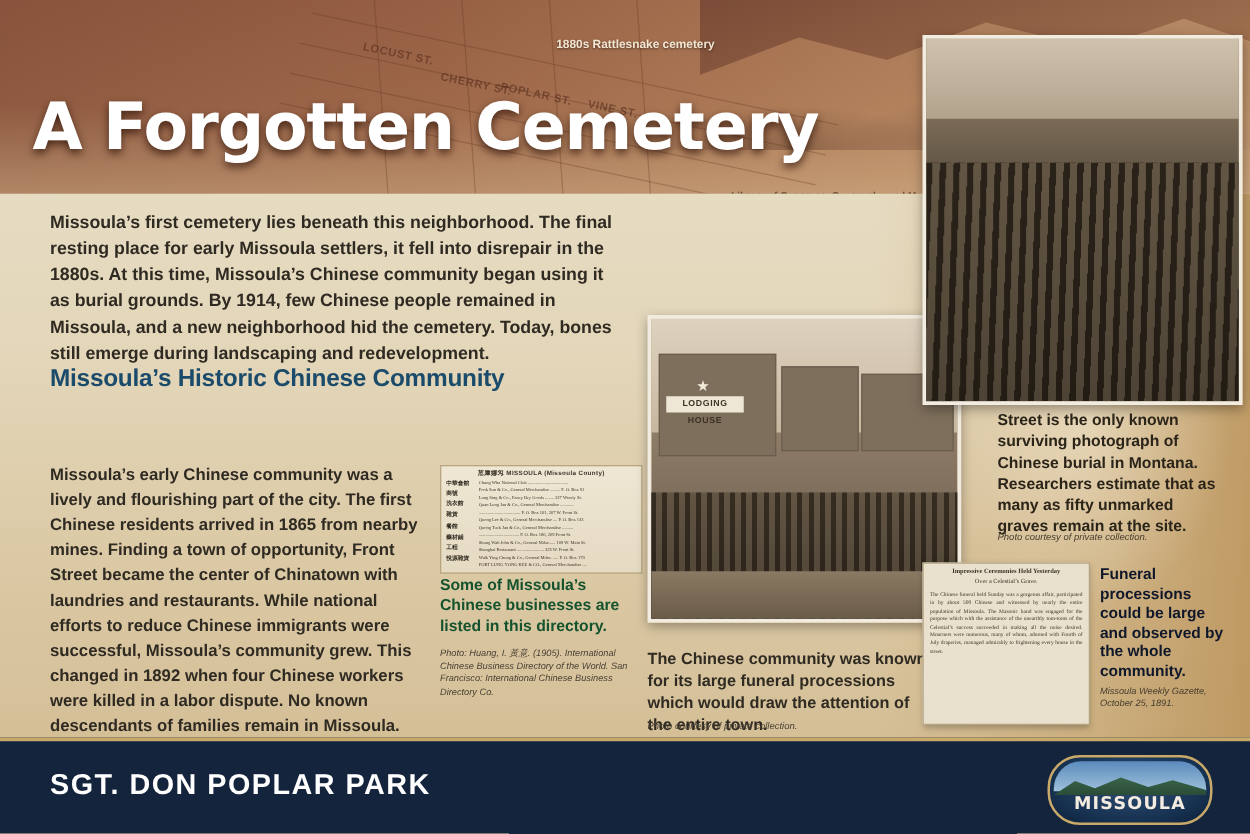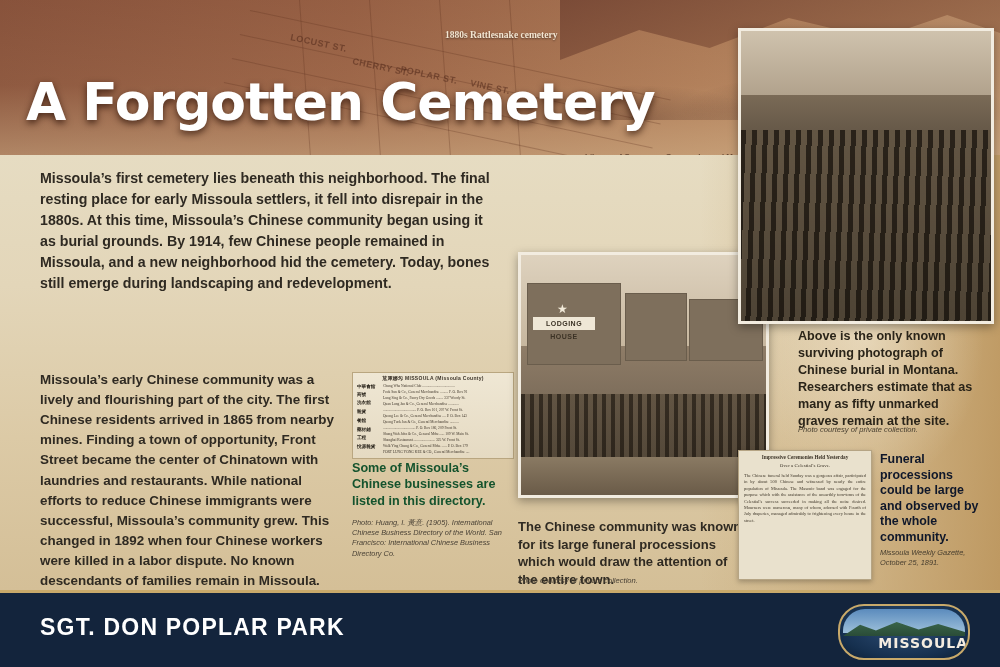--- a/index.html
+++ b/index.html
@@ -35,21 +35,21 @@
     opacity:.8;
   }
   .hillside{
     position:absolute;left:560px;top:0;width:440px;height:150px;
     background:linear-gradient(160deg,#6e4030 0%,#8b5a3f 45%,#a97a55 100%);
     opacity:.75;
     clip-path:polygon(0 40%,18% 20%,34% 32%,52% 12%,72% 26%,88% 10%,100% 22%,100% 0,0 0);
   }
   .caption-top{
     position:absolute;left:445px;top:30px;font-size:9.5px;color:#f3e6d2;
-    font-weight:bold;text-shadow:0 1px 2px rgba(0,0,0,.5);font-family:Liberation Serif, serif;
+    font-weight:bold;text-shadow:0 1px 2px rgba(0,0,0,.5);
   }
   .credit-map{
     position:absolute;left:585px;top:152px;font-size:8px;color:#6a4a33;
     font-weight:bold;
   }
 
   .title-cn{
     position:absolute;left:42px;top:30px;color:#ffffff;font-size:36px;font-weight:bold;
     letter-spacing:2px;text-shadow:0 2px 5px rgba(40,15,5,.7);
   }
@@ -220,21 +220,21 @@
     border:2px solid #c8a96a;border-radius:26px/26px;
     overflow:hidden;
   }
   .logo-sky{position:absolute;left:3px;top:3px;right:3px;height:24px;background:linear-gradient(180deg,#5b8bbd,#9dc0da);border-radius:22px 22px 0 0;}
   .logo-mtn{
     position:absolute;left:3px;top:12px;right:3px;height:18px;
     background:linear-gradient(180deg,#3e6b4d,#2a4c38);
     clip-path:polygon(0 100%,14% 38%,27% 70%,44% 22%,62% 64%,78% 34%,100% 78%,100% 100%);
   }
   .logo-text{
-    position:absolute;left:0;bottom:7px;width:100%;text-align:right;color:#f4ece0;
+    position:absolute;left:0;bottom:7px;width:100%;text-align:center;color:#f4ece0;
     font-size:14px;font-weight:bold;letter-spacing:1px;font-family:"DejaVu Sans",sans-serif;
   }
 </style>
 </head>
 <body>
 
 <div class="panel">
 
   <div class="header">
     <div class="hillside"></div>
@@ -256,20 +256,21 @@
 
     <div class="caption-top">1880s Rattlesnake cemetery</div>
     <div class="title-en">A Forgotten Cemetery</div>
   </div>
   <div class="credit-map">Library of Congress, Geography and Map Division</div>
 
   <div class="body-bg"></div>
   <div class="ghost-arch"></div>
 
   <div class="intro">Missoula’s first cemetery lies beneath this neighborhood. The final resting place for early Missoula settlers, it fell into disrepair in the 1880s. At this time, Missoula’s Chinese community began using it as burial grounds. By 1914, few Chinese people remained in Missoula, and a new neighborhood hid the cemetery. Today, bones still emerge during landscaping and redevelopment.</div>
+  <div class="subhead">Missoula’s Historic Chinese Community</div>
   <div class="bodytext">Missoula’s early Chinese community was a lively and flourishing part of the city. The first Chinese residents arrived in 1865 from nearby mines. Finding a town of opportunity, Front Street became the center of Chinatown with laundries and restaurants. While national efforts to reduce Chinese immigrants were successful, Missoula’s community grew. This changed in 1892 when four Chinese workers were killed in a labor dispute. No known descendants of families remain in Missoula.</div>
 
   <div class="directory">
     <div class="dir-title">苊厙娜匁   MISSOULA (Missoula County)</div>
     <div class="dir-cn" style="top:11px;">中華會館</div>
     <div class="dir-cn" style="top:19px;">商號</div>
     <div class="dir-cn" style="top:27px;">洗衣館</div>
     <div class="dir-cn" style="top:36px;">雜貨</div>
     <div class="dir-cn" style="top:45px;">餐館</div>
     <div class="dir-cn" style="top:54px;">藥材鋪</div>
@@ -303,21 +304,21 @@
     <div class="pp-street"></div>
   </div>
   <div class="proc-cap">The Chinese community was known for its large funeral processions which would draw the attention of the entire town.</div>
   <div class="proc-credit">Photo courtesy of private collection.</div>
 
   <div class="photo-burial">
     <div class="pb-sky"></div>
     <div class="pb-hill"></div>
     <div class="pb-crowd"></div>
   </div>
-  <div class="burial-cap">Above is the only known surviving photograph of Chinese burial in Montana. Researchers estimate that as many as fifty unmarked graves remain at the site.</div>
+  <div class="burial-cap">Street is the only known surviving photograph of Chinese burial in Montana. Researchers estimate that as many as fifty unmarked graves remain at the site.</div>
   <div class="burial-credit">Photo courtesy of private collection.</div>
 
   <div class="clipping">
     <div class="clip-h1">Impressive Ceremonies Held Yesterday</div>
     <div class="clip-h2">Over a Celestial’s Grave.</div>
     <div class="clip-body">The Chinese funeral held Sunday was a gorgeous affair, participated in by about 500 Chinese and witnessed by nearly the entire population of Missoula. The Masonic band was engaged for the purpose which with the assistance of the unearthly tom-toms of the Celestial’s success succeeded in making all the noise desired. Mourners were numerous, many of whom, adorned with Fourth of July draperies, managed admirably to frightening every house in the street.</div>
   </div>
   <div class="funeral-cap">Funeral processions could be large and observed by the whole community.</div>
   <div class="funeral-credit">Missoula Weekly Gazette, October 25, 1891.</div>
 

